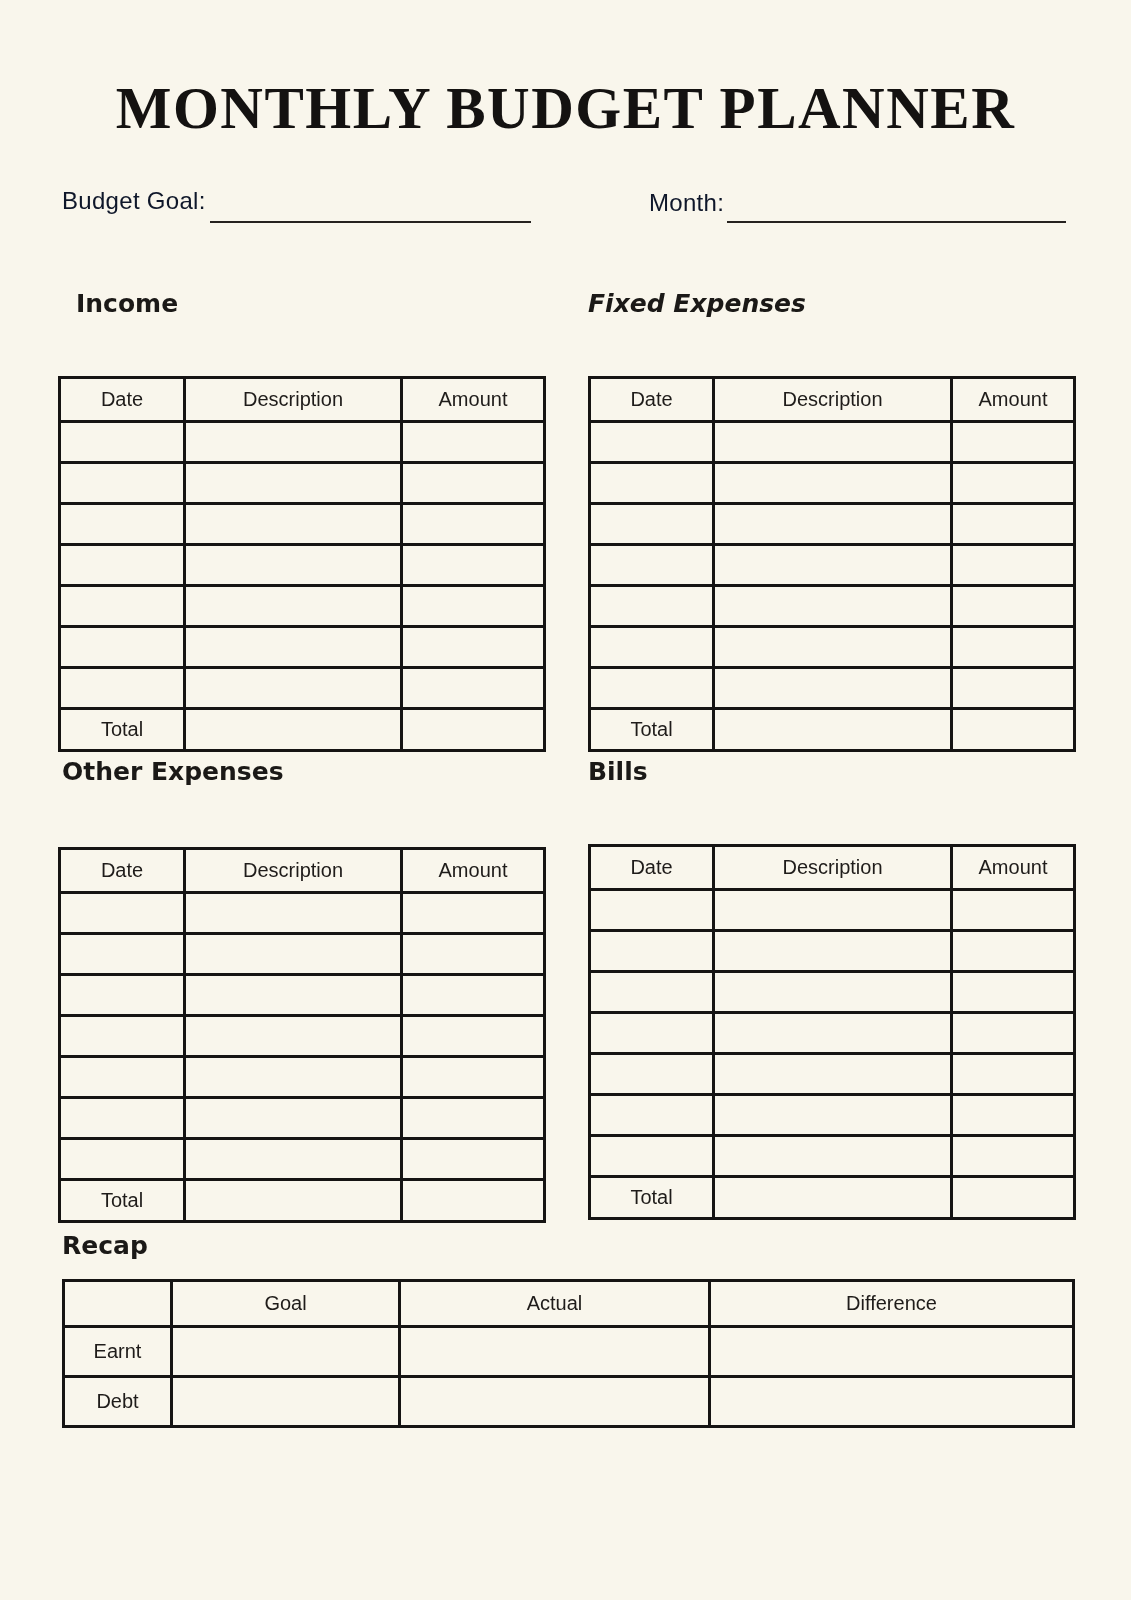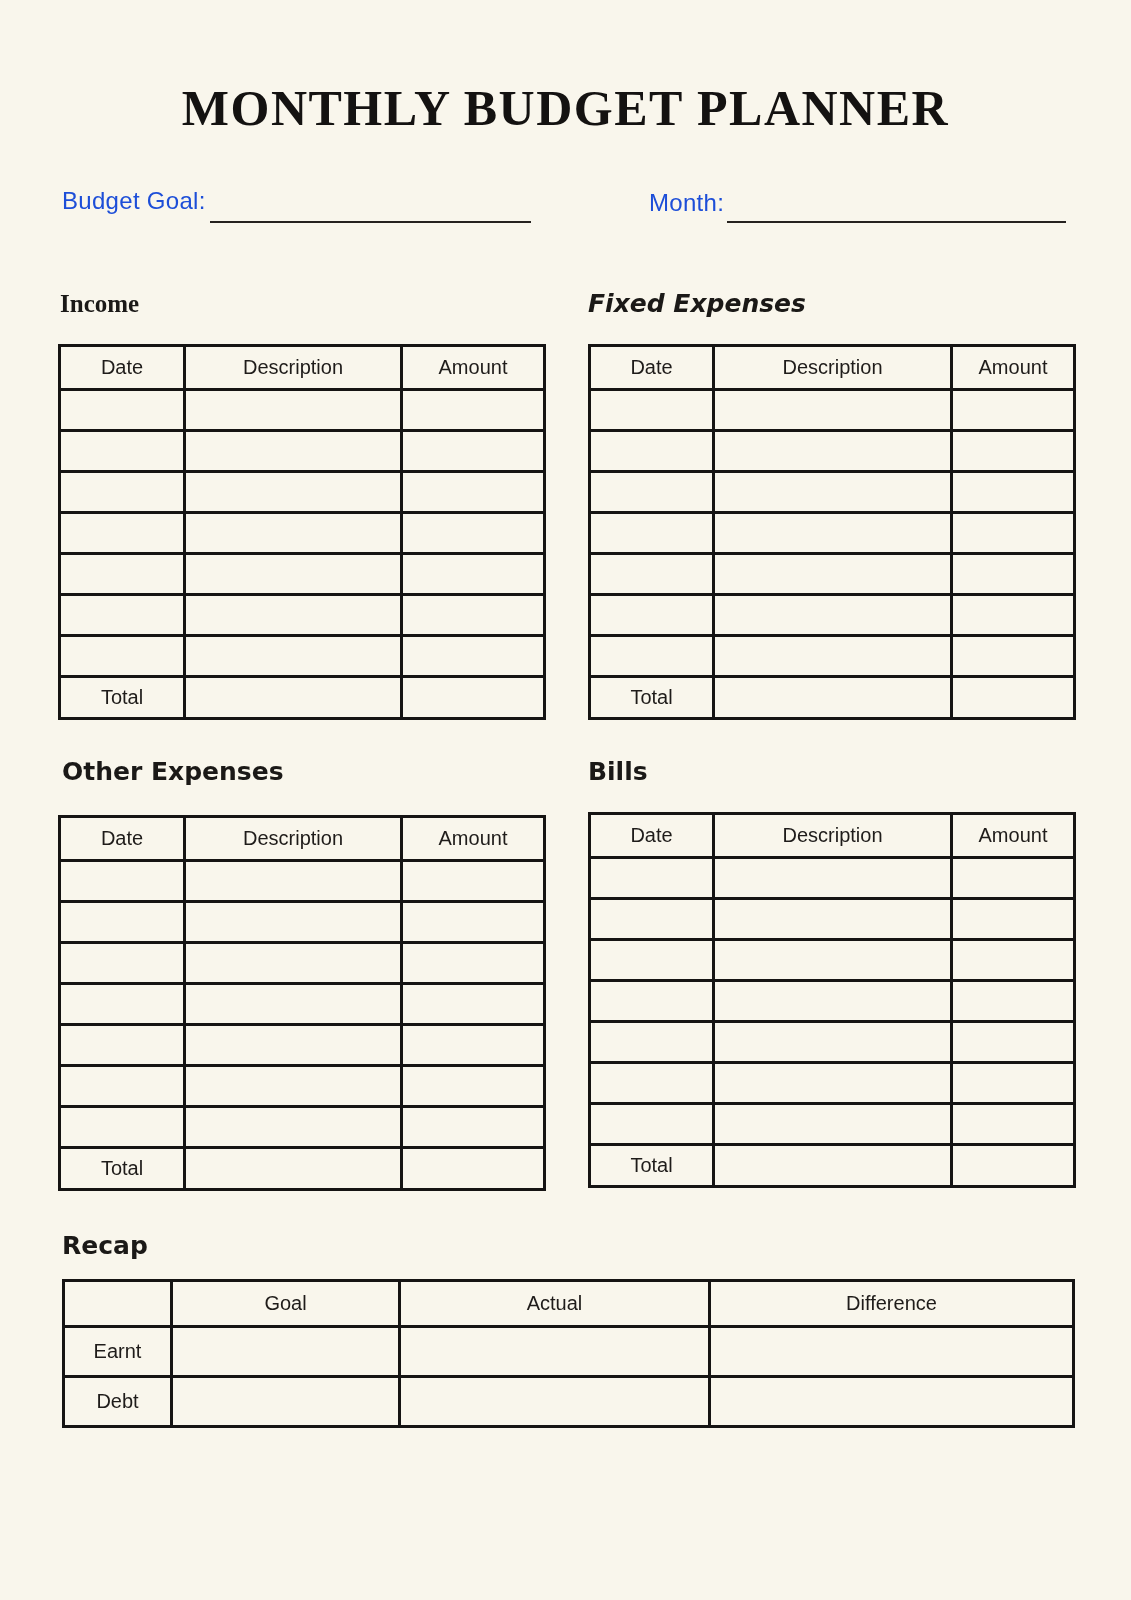--- a/index.html
+++ b/index.html
@@ -21,30 +21,30 @@
     overflow:hidden;
   }
   .title{
     position:absolute;
     top:82px;
     left:0;
     width:100%;
     text-align:center;
     font-family:"Liberation Serif", serif;
     font-weight:700;
-    font-size:50px;
+    font-size:59px;
     letter-spacing:1.5px;
     line-height:52px;
     color:#141211;
   }
   .field-label{
     position:absolute;
     font-size:24px;
     font-weight:400;
-    color:#1d4ed8;
+    color:#0f172a;
     line-height:30px;
     letter-spacing:0.3px;
   }
   .budget-goal-label{left:62px;top:186px;}
   .month-label{left:649px;top:188px;}
   .fill-line{
     position:absolute;
     height:0;
     border-bottom:2px solid #26221F;
   }
@@ -52,21 +52,21 @@
   .month-line{left:727px;top:221px;width:339px;}
 
   .section-heading{
     position:absolute;
     font-family:"DejaVu Sans", sans-serif;
     font-weight:700;
     font-size:25px;
     line-height:32px;
     color:#1B1917;
   }
-  .income-heading{left:60px;top:288px;font-family:Liberation Serif, serif;}
+  .income-heading{left:76px;top:288px;}
   .fixed-heading{left:588px;top:288px;font-style:italic;}
   .other-heading{left:62px;top:756px;}
   .bills-heading{left:588px;top:756px;}
   .recap-heading{left:62px;top:1230px;}
 
   table{
     position:absolute;
     border-collapse:collapse;
     table-layout:fixed;
     background:var(--bg);
@@ -75,21 +75,21 @@
     border:3px solid #161413;
     font-size:20px;
     font-weight:400;
     text-align:center;
     vertical-align:middle;
     color:#1F1C1A;
     overflow:hidden;
   }
   th{font-weight:400;}
 
-  .budget-table{width:485px;}
+  .budget-table{width:485px;margin-top:32px;}
   .budget-table thead tr{height:44px;}
   .budget-table tbody tr{height:41px;}
   .budget-table tfoot tr{height:42px;}
 
   .income-table{left:58px;top:344px;}
   .fixed-table{left:588px;top:344px;}
   .other-table{left:58px;top:815px;}
   .bills-table{left:588px;top:812px;}
 
   .recap-table{left:62px;top:1279px;width:1010px;}

